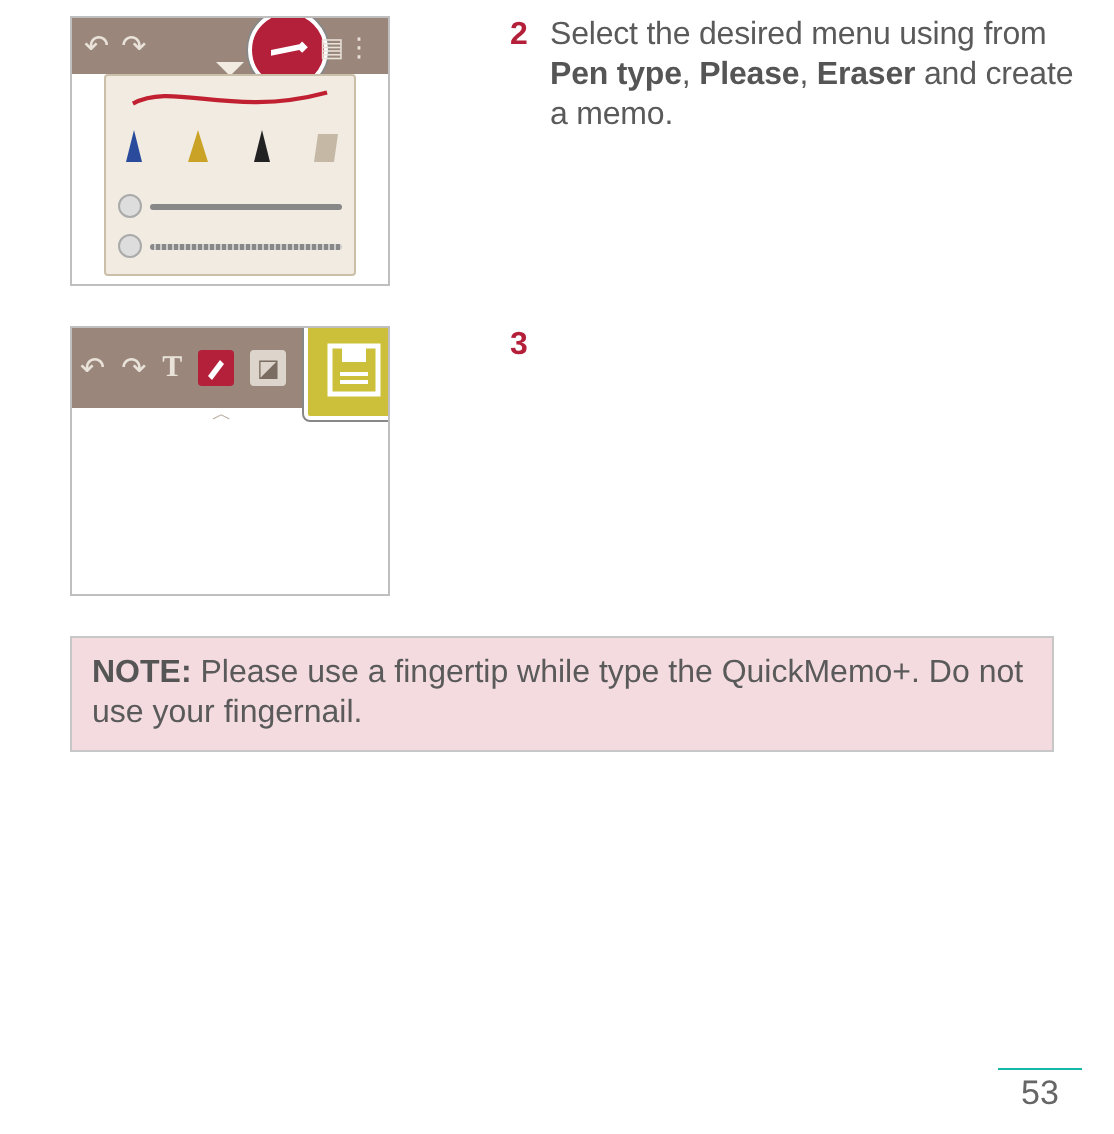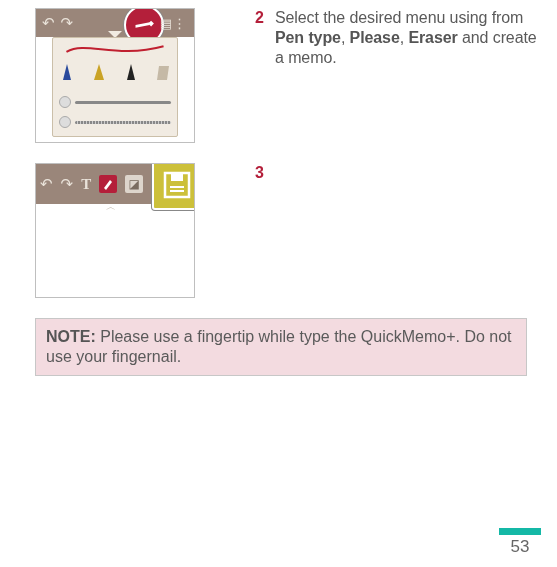--- a/index.html
+++ b/index.html
@@ -191,21 +191,21 @@
     color:#5a5a5a;
   }
   .note b { font-weight: 600; color:#555; }
   
   .pagefoot {
     position: absolute;
     right: 16px;
     bottom: 10px;
     font-size: 17px;
     color: #666;
-    border-top: 7px solid #14b8a6;
+    border-top: 1px solid #14b8a6;
     width: 42px;
     text-align: center;
     padding-top: 2px;
     font-weight: 300;
   }
 </style>
 </head>
 <body>
 
 <div class="content">

